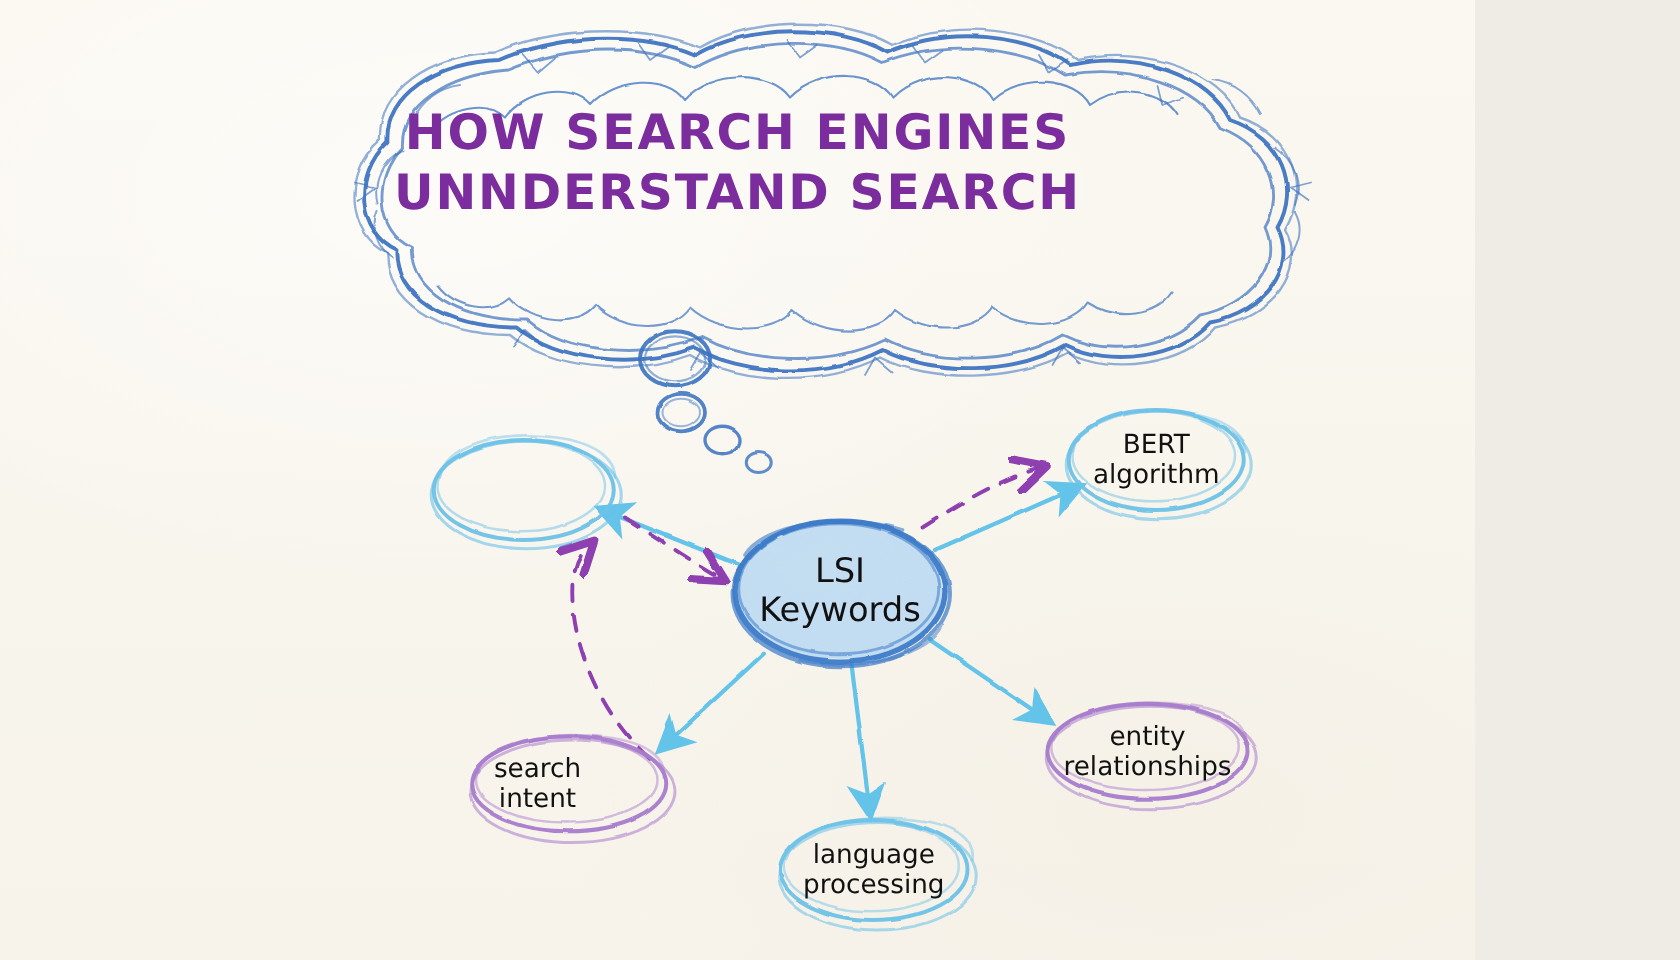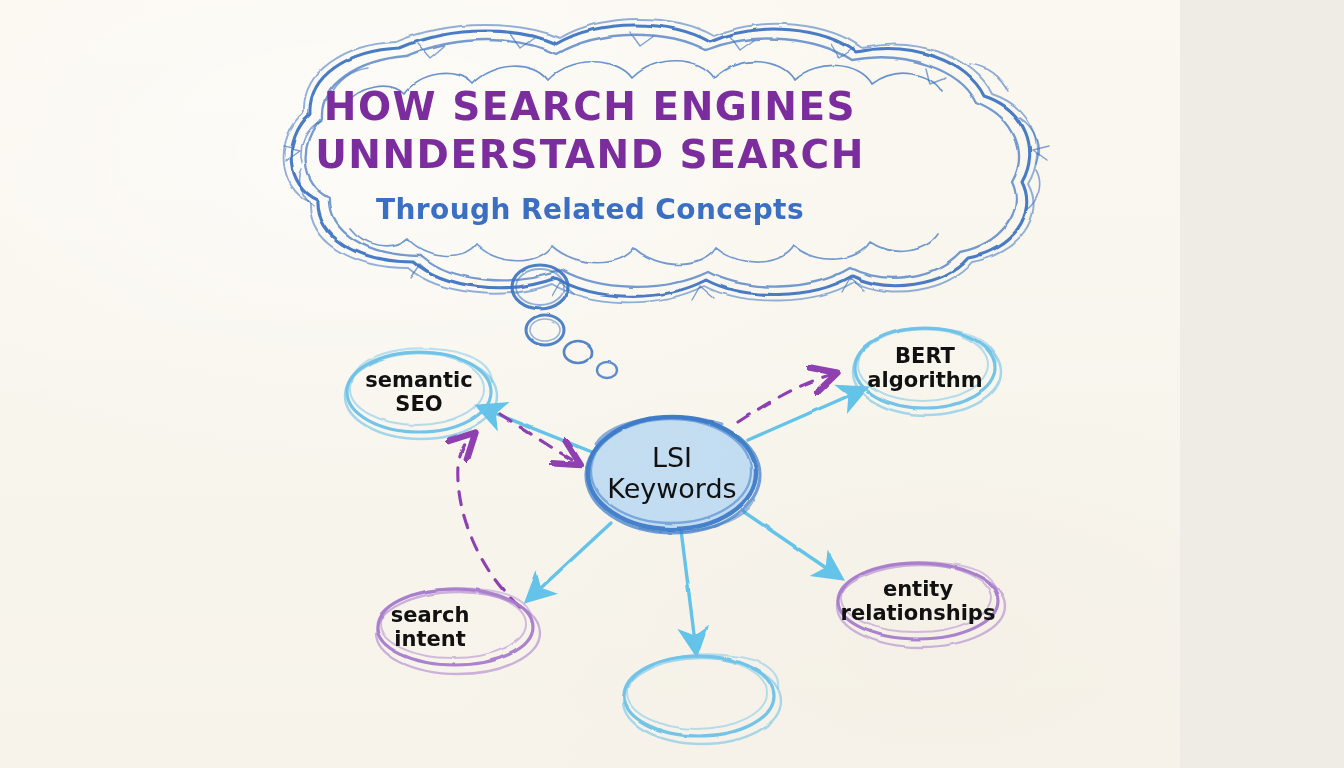--- a/index.html
+++ b/index.html
@@ -63,21 +63,21 @@
     font-weight: 600;
     letter-spacing: 0.4px;
     font-family: "DejaVu Sans", sans-serif;
   }
 
   .node-label {
     position: absolute;
     text-align: center;
     color: #111111;
     font-family: "DejaVu Sans", sans-serif;
-    font-weight: 700;
+    font-weight: 400;
     line-height: 1.16;
     transform: translate(-50%, -50%);
     white-space: pre-line;
   }
   .node-center { font-size: 27px; font-weight: 400; }
   .node-sat { font-size: 21px; }
 </style>
 </head>
 <body>
 
@@ -227,31 +227,30 @@
       <ellipse cx="455" cy="627" rx="78" ry="38" stroke-width="3.2" opacity="0.95"></ellipse>
       <ellipse cx="458" cy="633" rx="82" ry="41" stroke-width="2.4" opacity="0.56"></ellipse>
       <ellipse cx="453" cy="624" rx="73" ry="34" stroke-width="2" opacity="0.48"></ellipse>
       <path stroke-width="2.2" opacity="0.42" d="M382,618 C389,594 437,584 486,590 C520,594 533,608 531,622"></path>
     </g>
   </svg>
 
   <div class="txt-layer">
     <div class="title-line" id="title-1">HOW SEARCH ENGINES</div>
     <div class="title-line" id="title-2">UNNDERSTAND SEARCH</div>
-    <div id="subtitle">Through Related Concepts</div>
 
     <div class="node-label node-center" style="left:672px; top:473px;">LSI
 Keywords</div>
 
-    <div class="node-label node-sat" style="left:419px; top:392px;">semantic
-SEO</div>
 
     <div class="node-label node-sat" style="left:925px; top:368px;">BERT
 algorithm</div>
 
     <div class="node-label node-sat" style="left:918px; top:601px;">entity
 relationships</div>
 
+    <div class="node-label node-sat" style="left:699px; top:696px;">language
+processing</div>
 
     <div class="node-label node-sat" style="left:430px; top:627px;">search
 intent</div>
   </div>
 </div>
 
 </body></html>

